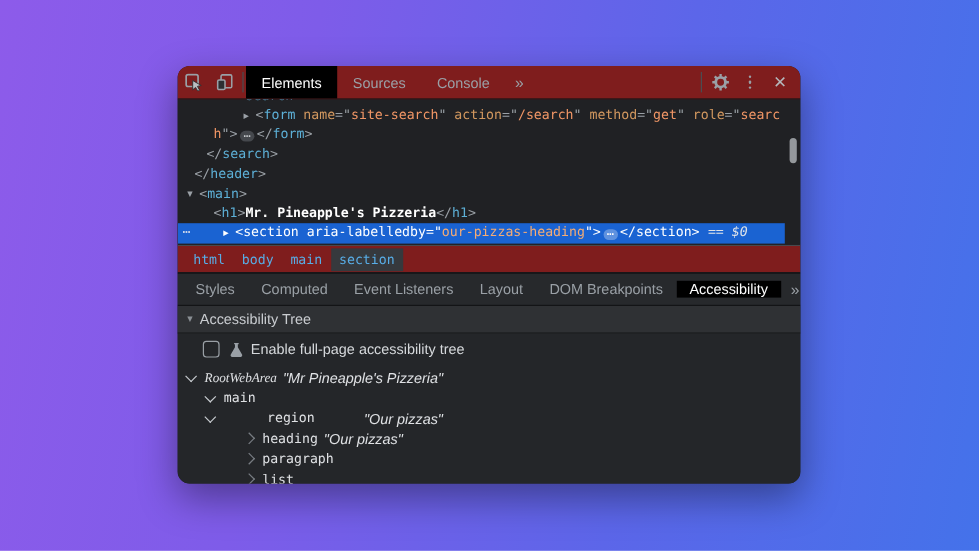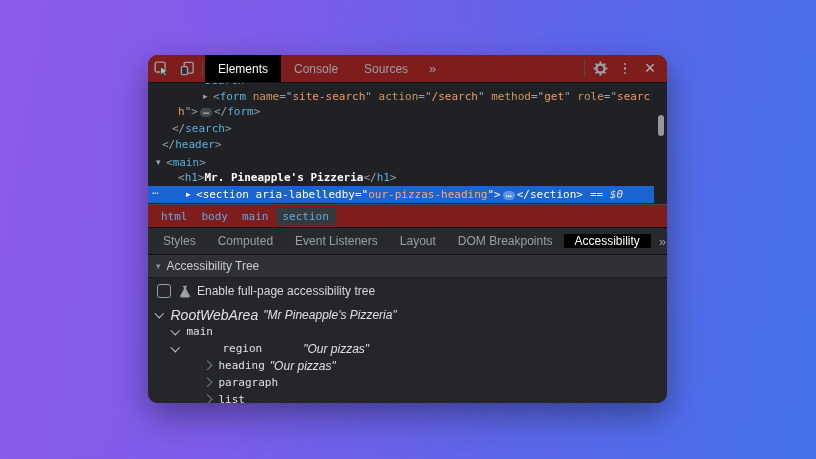--- a/index.html
+++ b/index.html
@@ -62,31 +62,31 @@
   
   .tabs2{height:26px;background:#27292c;display:flex;align-items:stretch;
     border-top:1px solid #0d0e0f;border-bottom:1px solid #131416;padding-left:4px;}
   .tab2{display:flex;align-items:center;padding:0 11px;color:#9aa0a6;cursor:pointer;white-space:nowrap;}
   .tab2.selected{background:#000;color:#fff;}
   
   .ax-pane{background:#242629;height:151px;}
   .ax-header{height:22px;background:#2f3134;display:flex;align-items:center;
     padding-left:8px;color:#c9ccd0;border-bottom:1px solid #1a1b1d;}
   .ax-header .tri{color:#8a8f94;font-size:9px;margin-right:6px;font-family:"DejaVu Sans",sans-serif;cursor:pointer;}
-  .ax-enable{height:26px;display:flex;align-items:center;padding-left:9px;color:#d5d8db;}
+  .ax-enable{height:26px;display:flex;align-items:center;padding-left:21px;color:#d5d8db;}
   .cbx{width:12px;height:12px;border:1.4px solid #9aa0a6;border-radius:3px;margin-right:8px;cursor:pointer;background:transparent;flex:none;}
   .flask{margin-right:6px;display:flex;align-items:center;flex:none;}
   .ax-tree{padding-top:2px;}
   .ax-row{height:17px;display:flex;align-items:center;white-space:nowrap;cursor:pointer;}
   .chev{width:5.5px;height:5.5px;border-right:1.6px solid #c8ccd0;border-bottom:1.6px solid #c8ccd0;
         display:inline-block;flex:none;margin-right:8px;}
   .chev.open{transform:rotate(45deg);margin-top:-3px;}
   .chev.closed{transform:rotate(-45deg);border-color:#787d83;}
   .ax-role{font-family:"DejaVu Sans Mono","Liberation Mono",monospace;font-size:11px;color:#dfe1e4;}
-  .ax-role.it{font-style:italic;font-family:Liberation Sans, sans-serif;font-size:14px;}
+  .ax-role.it{font-style:italic;font-family:Liberation Serif, serif;font-size:11px;}
   .ax-val{font-style:italic;color:#dfe1e4;margin-left:5px;font-size:12px;}
   svg{display:block;}
 </style>
 </head>
 <body>
 
 <div class="devtools">
 
   <div class="toolbar">
     <div class="tb-icon">
@@ -97,22 +97,22 @@
     </div>
     <div class="tb-icon">
       <svg width="15" height="15" viewBox="0 0 16 16">
         <rect x="4.5" y="1.5" width="9.5" height="11.5" rx="1.2" fill="none" stroke="#9aa0a6" stroke-width="1.4"></rect>
         <rect x="1.5" y="6" width="6.5" height="8.5" rx="1.2" fill="#2c2e31" stroke="#9aa0a6" stroke-width="1.4"></rect>
       </svg>
     </div>
     <div class="tb-sep"></div>
     <div id="top-tabs" style="display:flex;align-items:stretch;">
         <span class="tab selected">Elements</span>
+        <span class="tab">Sources</span>
         <span class="tab">Console</span>
-        <span class="tab">Sources</span>
       </div>
     <div class="more-btn">»</div>
     <div class="tb-right">
       <div class="tb-sep"></div>
       <div class="tb-icon">
         <svg width="15" height="15" viewBox="0 0 16 16">
           <g stroke="#9aa0a6" stroke-width="2.1">
             <line x1="8" y1="0.6" x2="8" y2="3.2"></line>
               <line x1="8" y1="12.8" x2="8" y2="15.4"></line>
             <line x1="0.6" y1="8" x2="3.2" y2="8"></line>

